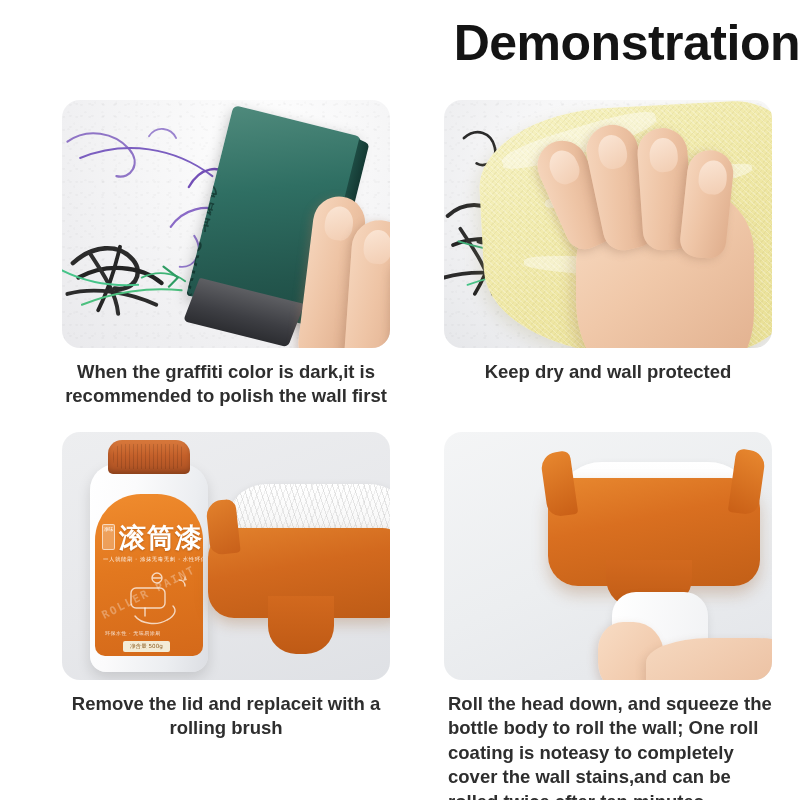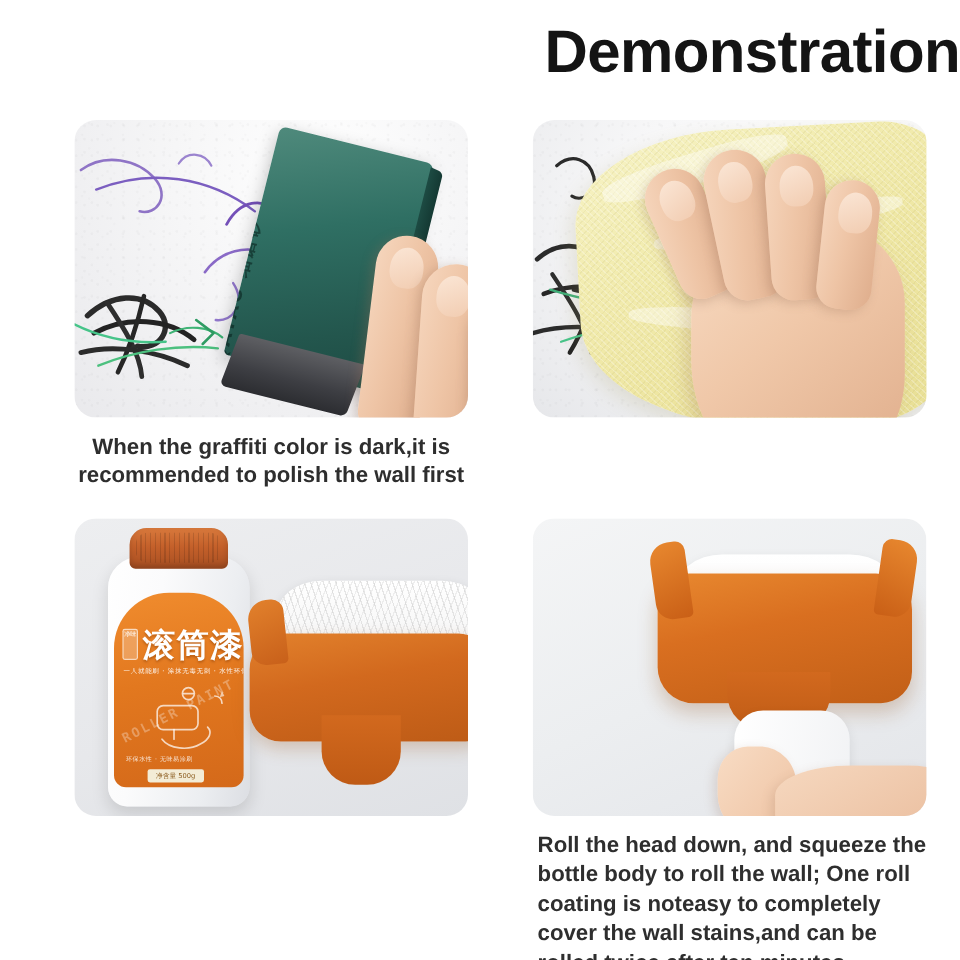--- a/index.html
+++ b/index.html
@@ -515,20 +515,21 @@
             <span class="nail"></span>
           </div>
         <div class="finger f2c">
             <span class="nail"></span>
           </div>
         <div class="finger f2d">
             <span class="nail"></span>
           </div>
       </div>
     </div>
+    <div class="caption">Keep dry and wall protected</div>
   </div>
 
   <div class="cell cell-3">
     <div class="photo">
       <div class="bg3"></div>
 
       <div class="bottle">
         <div class="bottle-body"></div>
         <div class="bottle-cap"></div>
         <div class="label">
@@ -553,20 +554,21 @@
       </div>
 
       <div class="roller3">
         <div class="sleeve3"></div>
         <div class="bracket3">
           <div class="bracket3-lip"></div>
         </div>
         <div class="stem3"></div>
       </div>
     </div>
+    <div class="caption">Remove the lid and replaceit with a rolling brush</div>
   </div>
 
   <div class="cell cell-4">
     <div class="photo">
       <div class="bg4"></div>
       <div class="sleeve4"></div>
       <div class="bracket4"></div>
       <div class="arm4-l"></div>
       <div class="arm4-r"></div>
       <div class="stem4"></div>

